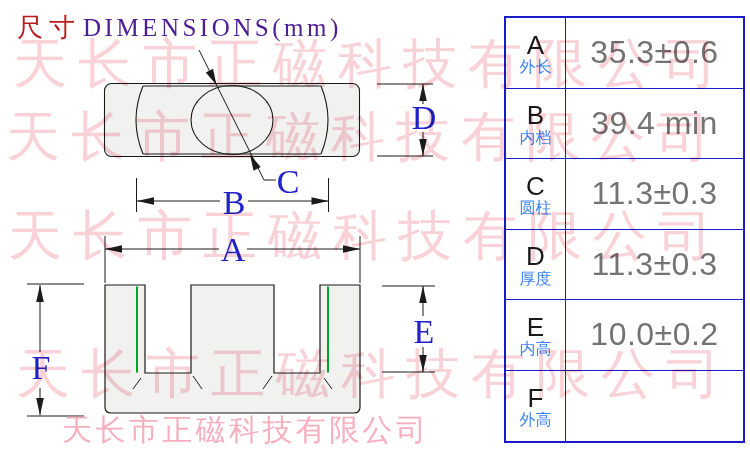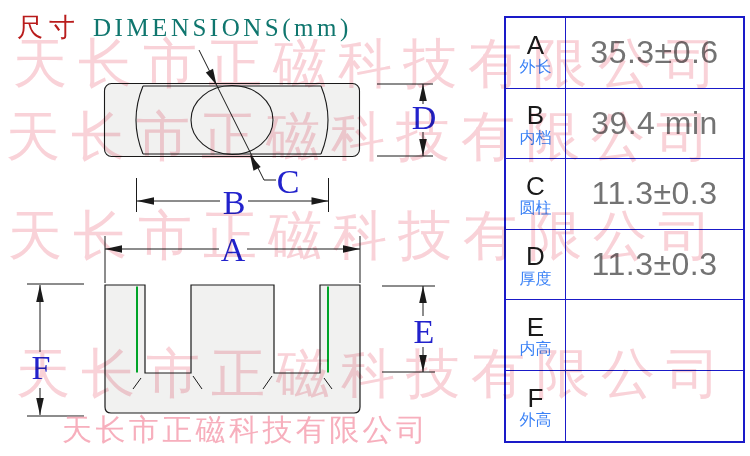--- a/index.html
+++ b/index.html
@@ -4,21 +4,21 @@
 <style>
   html,body{margin:0;padding:0;background:#ffffff;}
   .stage{
     position:relative;width:750px;height:456px;background:#ffffff;
     overflow:hidden;isolation:isolate;
     font-family:"Liberation Sans","DejaVu Sans",sans-serif;
   }
   
   .title{position:absolute;left:17px;top:10px;z-index:4;white-space:nowrap;}
   .title .cn{font-size:26px;color:#b91c1c;font-family:"DejaVu Sans",sans-serif;letter-spacing:6px;}
-  .title .en{font-size:25px;color:#0f766e;font-family:"Liberation Serif","DejaVu Serif",serif;letter-spacing:3.5px;margin-left:12px;}
+  .title .en{font-size:25px;color:#4c1d95;font-family:"Liberation Serif","DejaVu Serif",serif;letter-spacing:3.5px;margin-left:2px;}
   
   .drawing{position:absolute;left:0;top:0;z-index:1;}
   .dim-text{font-family:"Liberation Serif","DejaVu Serif",serif;font-size:34px;fill:#2222CC;}
   
   .spec-table{
     position:absolute;left:504px;top:16px;width:241px;height:427px;z-index:2;
     display:grid;grid-template-rows:repeat(6,1fr);
     border:2px solid #1A1AC8;box-sizing:border-box;background:transparent;
   }
   .spec-row{display:grid;grid-template-columns:60px 1fr;border-bottom:1.5px solid #1A1AC8;}
@@ -162,20 +162,21 @@
         <span class="letter">D</span>
         <span class="cn">厚度</span>
       </div>
       <div class="cell-value">11.3±0.3</div>
     </div>
     <div class="spec-row">
       <div class="cell-head">
         <span class="letter">E</span>
         <span class="cn">内高</span>
       </div>
+      <div class="cell-value">10.0±0.2</div>
     </div>
     <div class="spec-row">
       <div class="cell-head">
         <span class="letter">F</span>
         <span class="cn">外高</span>
       </div>
     </div>
   </div>
 
   <div class="watermarks">

